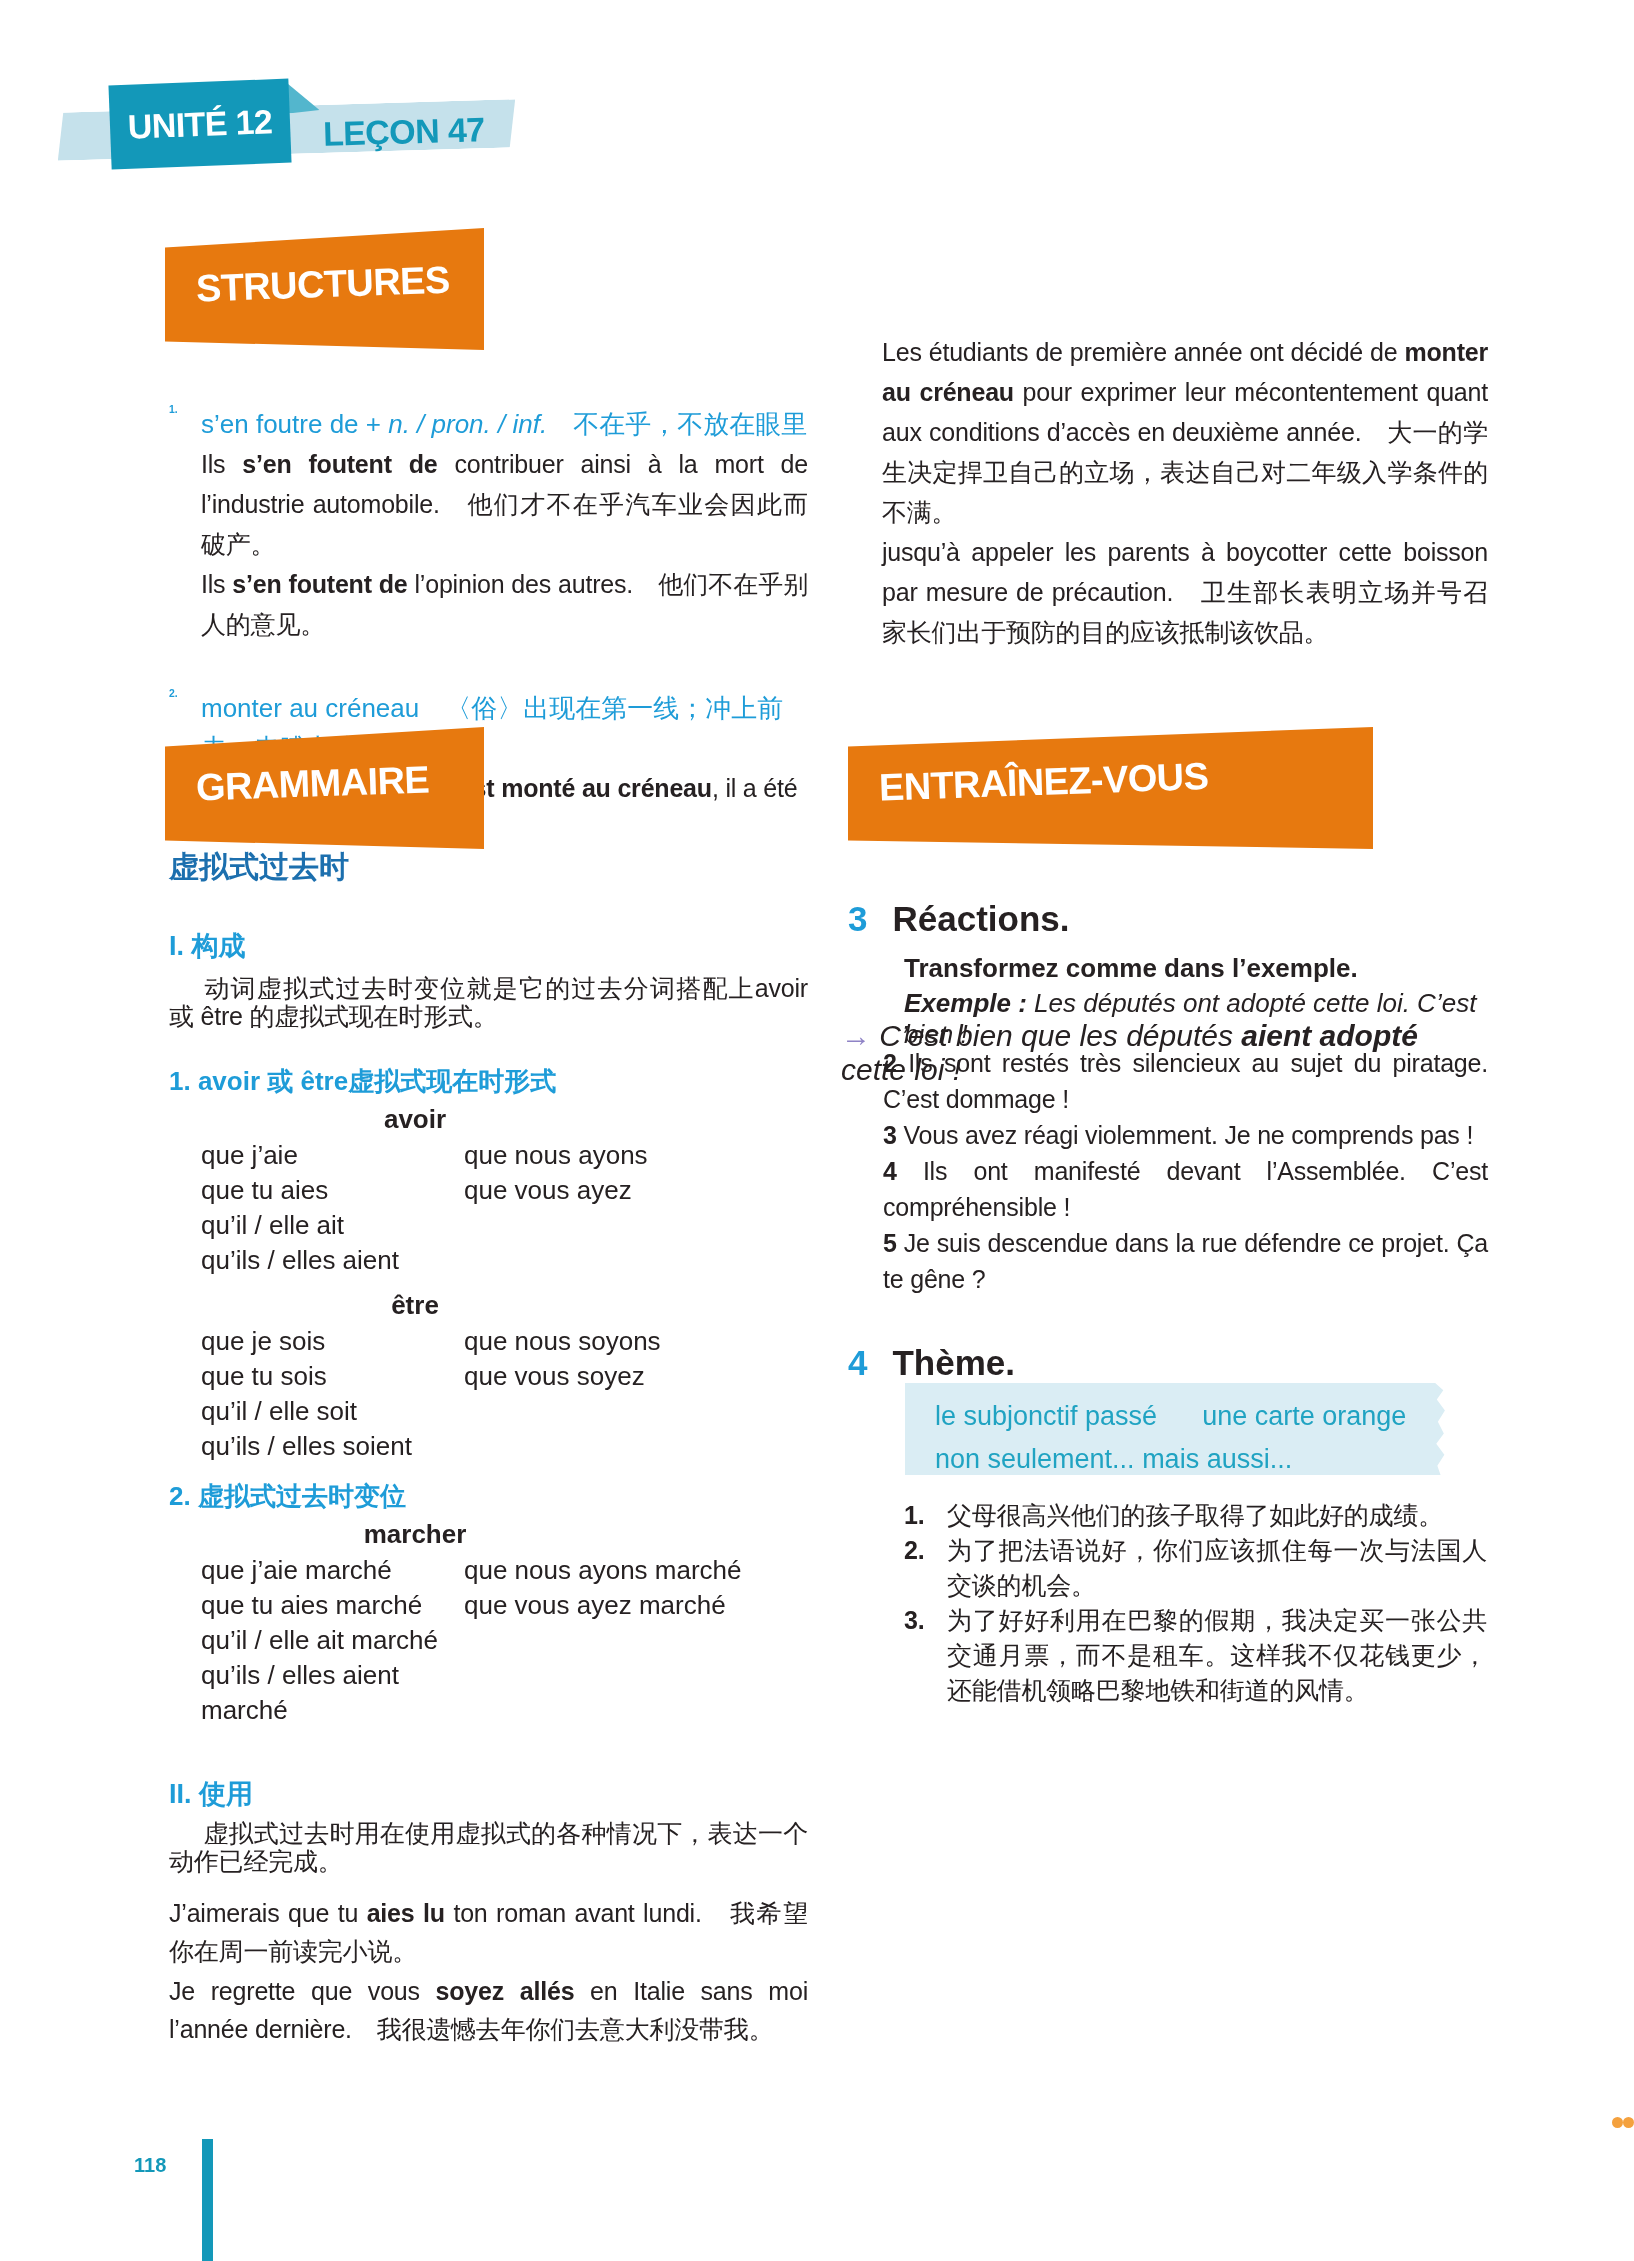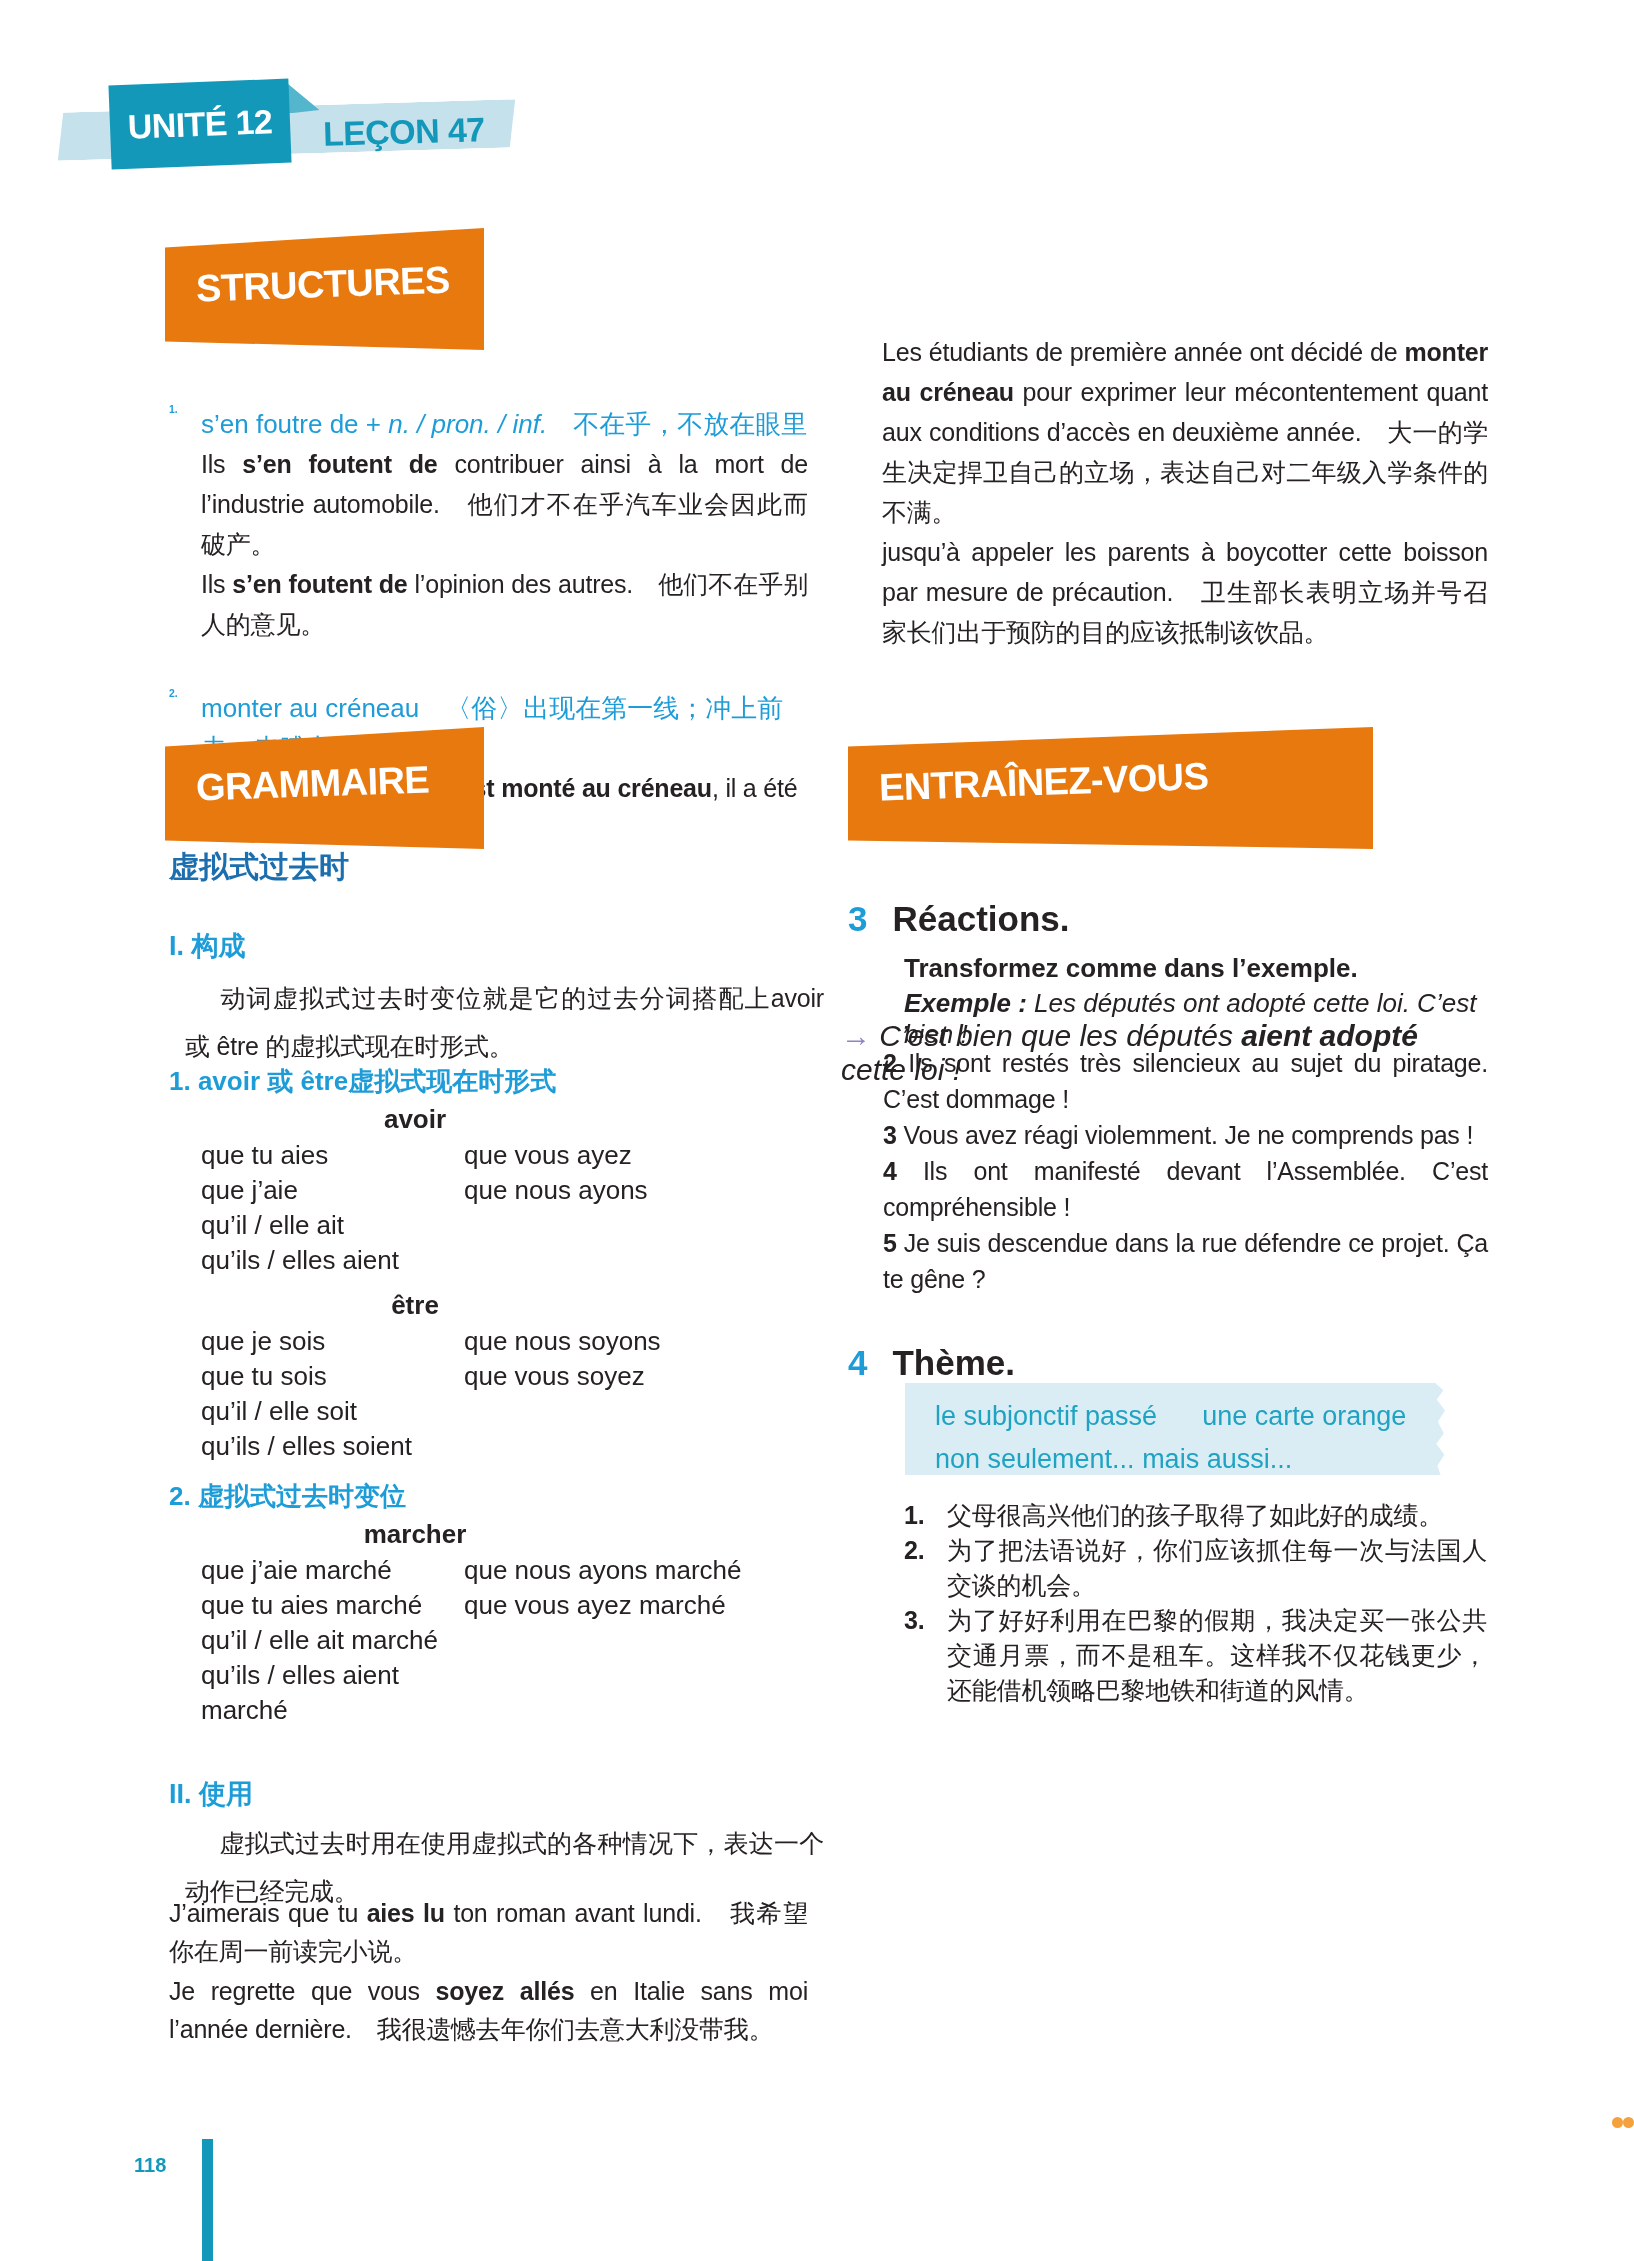--- a/index.html
+++ b/index.html
@@ -52,21 +52,21 @@
   .blue-num{color:var(--blue);font-weight:700;}
 
   #structures-left{left:169px;top:360px;width:639px;}
   #structures-right{left:882px;top:332px;width:606px;}
   #structures-left .item2{margin-top:22px;}
 
   #gram-title{left:169px;top:847px;font-size:30px;font-weight:700;color:var(--dark-blue);text-align:right;}
   .gram-sec{font-size:27px;font-weight:700;color:var(--blue);}
   #gram-sec1{left:169px;top:928px;}
   #gram-sec2{left:169px;top:1776px;}
-  .gram-para{width:639px;font-size:25px;line-height:48px;text-align:justify;letter-spacing:-0.2px;margin-left:16px;}
+  .gram-para{width:639px;font-size:25px;line-height:28px;text-align:justify;letter-spacing:-0.2px;}
   .gram-para .fl-indent{display:inline-block;width:34px;}
   #gram-para1{left:169px;top:974px;}
   #gram-para2{left:169px;top:1819px;}
   .gram-sub{font-size:26px;font-weight:700;color:var(--blue);}
   #gram-sub1{left:169px;top:1064px;}
   #gram-sub2{left:169px;top:1479px;}
 
   .conj{width:606px;font-size:26px;line-height:35px;}
   .conj .verb-label{display:block;width:428px;text-align:center;font-weight:700;margin-bottom:1.3px;}
   .conj .row{display:grid;grid-template-columns:263px 1fr;}
@@ -146,26 +146,26 @@
 </div>
 
 <div class="abs" id="gram-title">虚拟式过去时</div>
 <div class="abs gram-sec" id="gram-sec1">I. 构成</div>
 <p class="abs gram-para" id="gram-para1"><span class="fl-indent"></span><span><span>动词虚拟式过去时变位就是它的过去分词搭配上avoir 或 être 的虚拟式现在时形式。</span></span></p>
 <div class="abs gram-sub" id="gram-sub1">1.  avoir 或 être虚拟式现在时形式</div>
 
 <div class="abs conj" id="tbl-avoir">
   <span class="verb-label">avoir</span>
   <div class="row">
+      <span>que j’aie</span>
+      <span>que nous ayons</span>
+    </div>
+  <div class="row">
       <span>que tu aies</span>
       <span>que vous ayez</span>
-    </div>
-  <div class="row">
-      <span>que j’aie</span>
-      <span>que nous ayons</span>
     </div>
   <div class="row">
       <span>qu’il / elle ait</span>
       <span></span>
     </div>
   <div class="row">
       <span>qu’ils / elles aient</span>
       <span></span>
     </div>
 </div>

